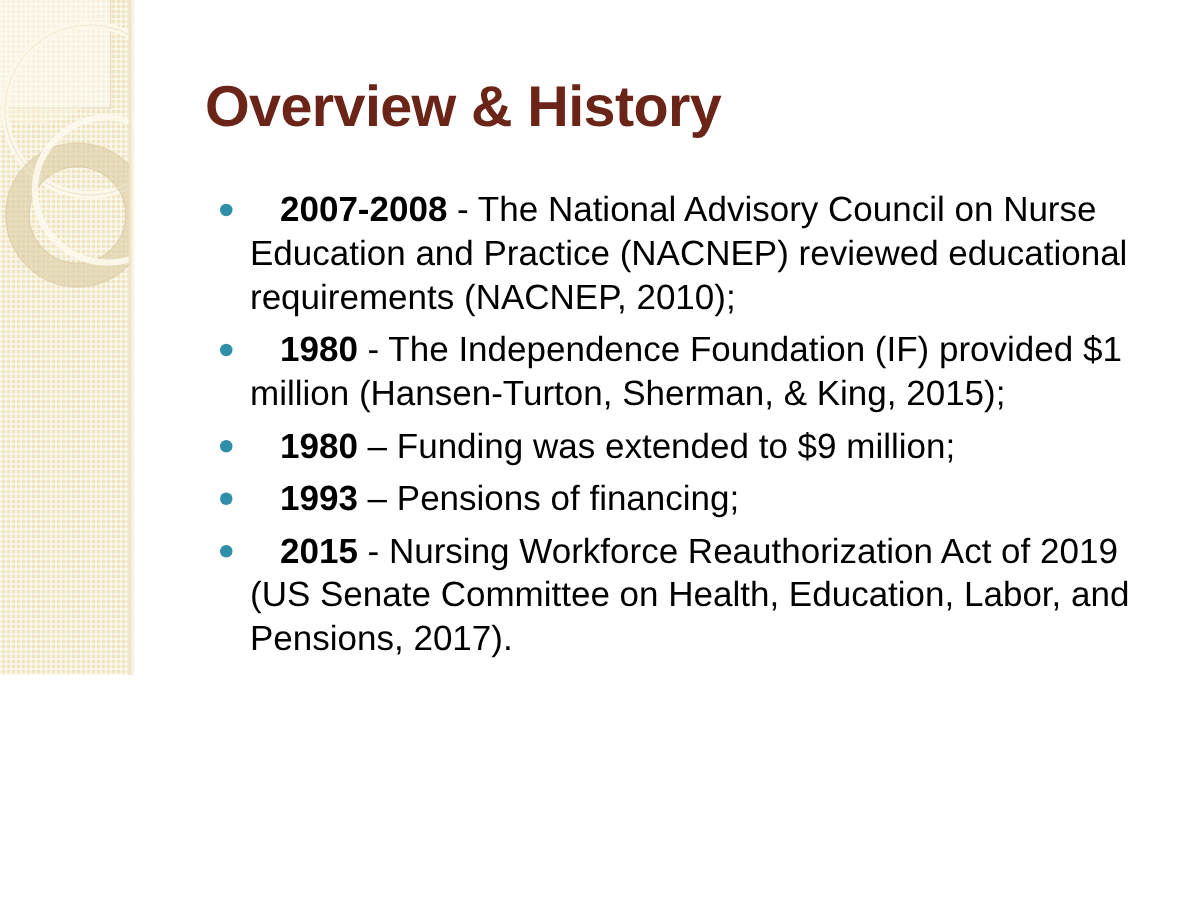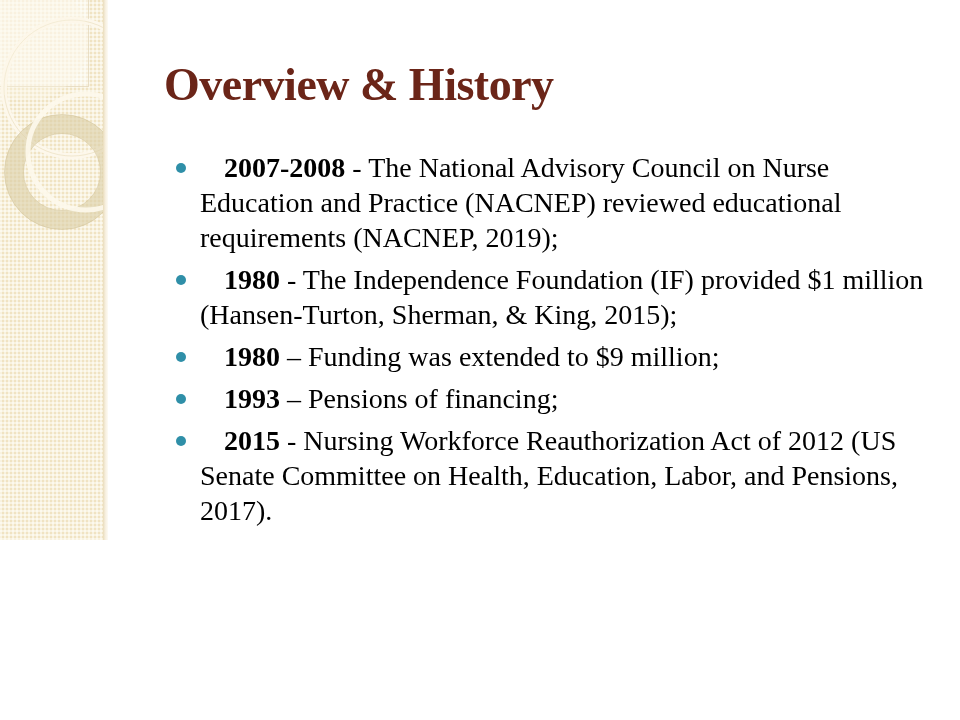--- a/index.html
+++ b/index.html
@@ -13,21 +13,20 @@
     overflow: hidden;
     font-family: "Liberation Sans", sans-serif;
   }
 
   #slide {
     position: relative;
     width: 960px;
     height: 540px;
     background: #ffffff;
     overflow: hidden;
-    font-family: Liberation Serif, serif;
   }
 
   
   #sidebar {
     position: absolute;
     left: 0;
     top: 0;
     width: 108px;
     height: 720px;
     overflow: hidden;
@@ -137,39 +136,39 @@
     </svg>
     <div class="side-edge"></div>
   </div>
 
   <div id="title">Overview &amp; History</div>
 
   <div id="bullets">
 
     <div class="bullet-row">
       <span class="bullet-dot"></span>
-      <span class="bullet-text"><span class="b-strong">2007-2008</span><span> - The National Advisory Council on Nurse Education and Practice (NACNEP) reviewed educational requirements (NACNEP, 2019);</span></span>
+      <span class="bullet-text"><span class="b-strong">2007-2008</span><span> - The National Advisory Council on Nurse Education and Practice (NACNEP) reviewed educational requirements (NACNEP, 2010);</span></span>
     </div>
 
     <div class="bullet-row">
       <span class="bullet-dot"></span>
       <span class="bullet-text"><span class="b-strong">1980</span><span> -  The Independence Foundation (IF) provided $1 million (Hansen-Turton, Sherman, &amp; King, 2015);</span></span>
     </div>
 
     <div class="bullet-row">
       <span class="bullet-dot"></span>
       <span class="bullet-text"><span class="b-strong">1980</span><span> – Funding was extended to $9 million;</span></span>
     </div>
 
 
     <div class="bullet-row">
       <span class="bullet-dot"></span>
       <span class="bullet-text"><span class="b-strong">1993</span><span> – Pensions of financing;</span></span>
     </div>
 
     <div class="bullet-row">
       <span class="bullet-dot"></span>
-      <span class="bullet-text"><span class="b-strong">2015</span><span> -  Nursing Workforce Reauthorization Act of 2012 (US Senate Committee on Health, Education, Labor, and Pensions, 2017).</span></span>
+      <span class="bullet-text"><span class="b-strong">2015</span><span> -  Nursing Workforce Reauthorization Act of 2019 (US Senate Committee on Health, Education, Labor, and Pensions, 2017).</span></span>
     </div>
 
   </div>
 
 </div>
 
 </body></html>

